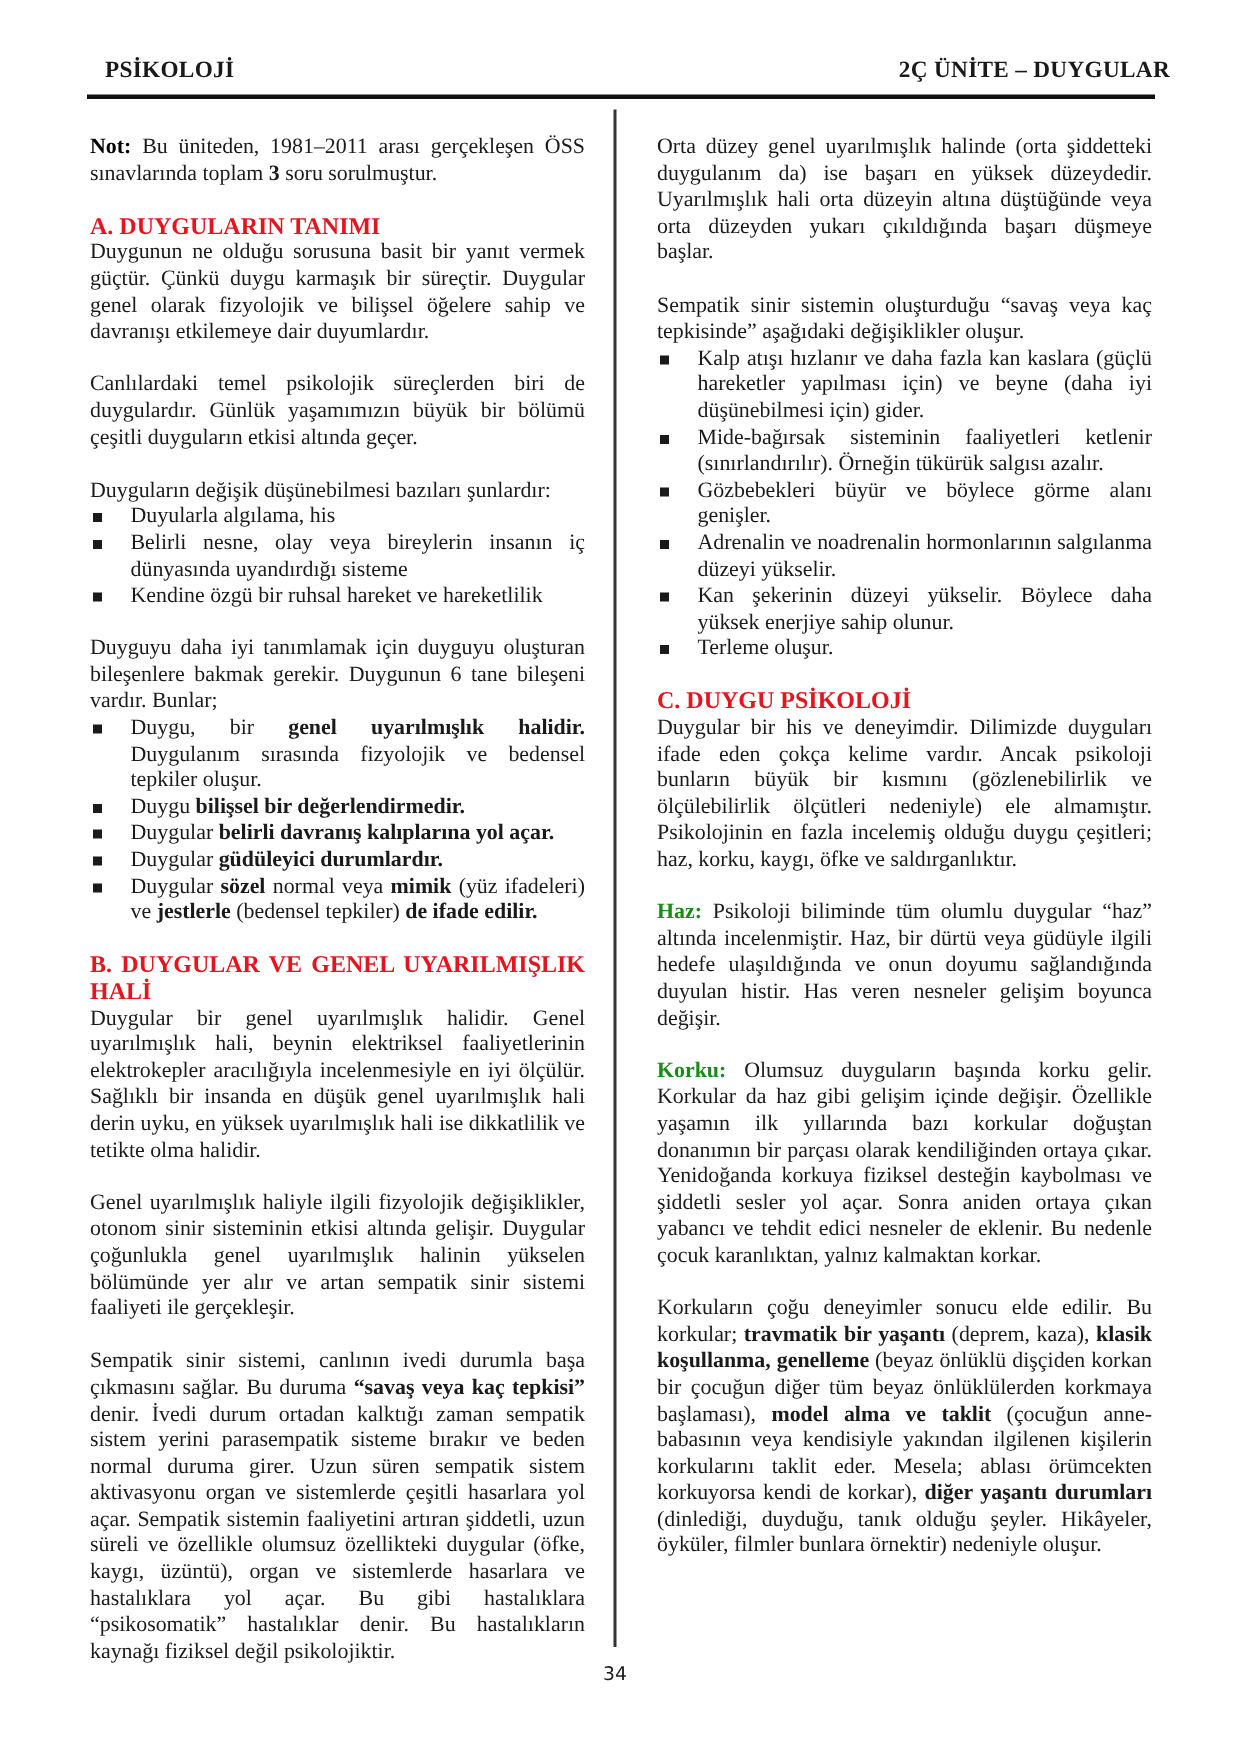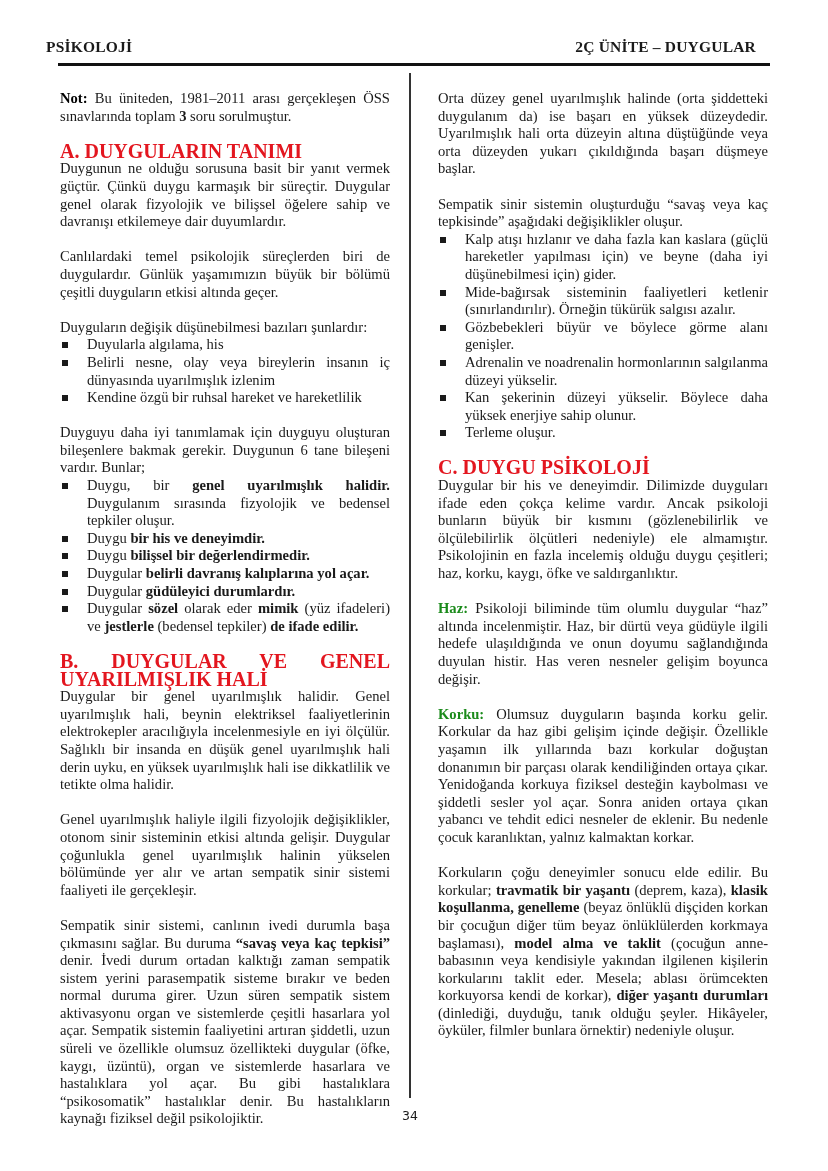--- a/index.html
+++ b/index.html
@@ -2,42 +2,42 @@
 <html><head>
   <meta charset="utf-8">
   <style>
     html, body { margin: 0; padding: 0; background: #ffffff; }
     body {
       width: 828px; height: 1171px; position: relative; overflow: hidden;
       font-family: "Liberation Serif", "DejaVu Serif", serif;
       color: #1a1a1a;
     }
     .header {
-      position: absolute; left: 46px; top: 38px; width: 710px; height: 24px;
+      position: absolute; left: 70px; top: 38px; width: 710px; height: 24px;
       font-weight: bold; font-size: 15.5px; letter-spacing: 0.2px;
     }
     .header .left { position: absolute; left: 0; top: 0; }
     .header .right { position: absolute; right: 0; top: 0; }
     .header-rule {
       position: absolute; left: 58px; top: 63px; width: 712px; height: 3px; background: #111;
     }
     .col-divider {
       position: absolute; left: 409px; top: 73px; width: 1.5px; height: 1025px; background: #333;
     }
     .col {
       position: absolute; top: 90px; width: 330px;
       font-size: 14.6px; line-height: 17.6px; text-align: justify;
     }
     .col.left { left: 60px; }
     .col.right { left: 438px; }
     p { margin: 0 0 17.6px 0; }
     p.tight { margin-bottom: 0; }
     .red { color: #000000; font-weight: bold; }
     .green { color: #1a8a1a; font-weight: bold; }
-    .sec-title { color: #e3161f; font-weight: bold; font-size: 20px; margin: 0; }
+    .sec-title { color: #e3161f; font-weight: bold; font-size: 16px; margin: 0; }
     b { font-weight: bold; }
     ul { list-style: none; margin: 0 0 17.6px 0; padding: 0; }
     ul li { position: relative; padding-left: 27px; }
     ul li::before {
       content: ""; position: absolute; left: 2px; top: 6px; width: 6px; height: 6px; background: #1a1a1a;
     }
     .page-num {
       position: absolute; left: 402px; top: 1108px;
       font-family: "DejaVu Sans", sans-serif; font-weight: normal; font-size: 12.5px;
     }
@@ -54,31 +54,30 @@
 
 <div class="col left">
   <p><span class="red">Not:</span><span> Bu üniteden, 1981–2011 arası gerçekleşen ÖSS sınavlarında toplam </span><b>3</b><span> soru sorulmuştur.</span></p>
 
   <div class="sec-title">A. DUYGULARIN TANIMI</div>
   <p>Duygunun ne olduğu sorusuna basit bir yanıt vermek güçtür. Çünkü duygu karmaşık bir süreçtir. Duygular genel olarak fizyolojik ve bilişsel öğelere sahip ve davranışı etkilemeye dair duyumlardır.</p>
   <p>Canlılardaki temel psikolojik süreçlerden biri de duygulardır. Günlük yaşamımızın büyük bir bölümü çeşitli duyguların etkisi altında geçer.</p>
   <p class="tight">Duyguların değişik düşünebilmesi bazıları şunlardır:</p>
   <ul>
     <li>Duyularla algılama, his</li>
-    <li>Belirli nesne, olay veya bireylerin insanın iç dünyasında uyarılmışlık izlenim</li>
+    <li>Belirli nesne, olay veya bireylerin insanın iç dünyasında uyandırdığı sisteme</li>
     <li>Kendine özgü bir ruhsal hareket ve hareketlilik</li>
   </ul>
   <p class="tight">Duyguyu daha iyi tanımlamak için duyguyu oluşturan bileşenlere bakmak gerekir. Duygunun 6 tane bileşeni vardır. Bunlar;</p>
   <ul>
     <li><span>Duygu, bir </span><b>genel uyarılmışlık halidir.</b><span> Duygulanım sırasında fizyolojik ve bedensel tepkiler oluşur.</span></li>
-    <li><span>Duygu </span><b>bir his ve deneyimdir.</b></li>
     <li><span>Duygu </span><b>bilişsel bir değerlendirmedir.</b></li>
     <li><span>Duygular </span><b>belirli davranış kalıplarına yol açar.</b></li>
     <li><span>Duygular </span><b>güdüleyici durumlardır.</b></li>
-    <li><span>Duygular </span><b>sözel</b><span> olarak eder </span><b>mimik</b><span> (yüz ifadeleri) ve </span><b>jestlerle</b><span> (bedensel tepkiler) </span><b>de ifade edilir.</b></li>
+    <li><span>Duygular </span><b>sözel</b><span> normal veya </span><b>mimik</b><span> (yüz ifadeleri) ve </span><b>jestlerle</b><span> (bedensel tepkiler) </span><b>de ifade edilir.</b></li>
   </ul>
 
   <div class="sec-title">B. DUYGULAR VE GENEL UYARILMIŞLIK HALİ</div>
   <p>Duygular bir genel uyarılmışlık halidir. Genel uyarılmışlık hali, beynin elektriksel faaliyetlerinin elektrokepler aracılığıyla incelenmesiyle en iyi ölçülür. Sağlıklı bir insanda en düşük genel uyarılmışlık hali derin uyku, en yüksek uyarılmışlık hali ise dikkatlilik ve tetikte olma halidir.</p>
   <p>Genel uyarılmışlık haliyle ilgili fizyolojik değişiklikler, otonom sinir sisteminin etkisi altında gelişir. Duygular çoğunlukla genel uyarılmışlık halinin yükselen bölümünde yer alır ve artan sempatik sinir sistemi faaliyeti ile gerçekleşir.</p>
   <p><span>Sempatik sinir sistemi, canlının ivedi durumla başa çıkmasını sağlar. Bu duruma </span><b>“savaş veya kaç tepkisi”</b><span> denir.  İvedi durum ortadan kalktığı zaman sempatik sistem yerini parasempatik sisteme bırakır ve beden normal duruma girer. Uzun süren sempatik sistem aktivasyonu organ ve sistemlerde çeşitli hasarlara yol açar. Sempatik sistemin faaliyetini artıran şiddetli, uzun süreli ve özellikle olumsuz özellikteki duygular (öfke, kaygı, üzüntü), organ ve sistemlerde hasarlara ve hastalıklara yol açar. Bu gibi hastalıklara “psikosomatik” hastalıklar denir. Bu hastalıkların kaynağı fiziksel değil psikolojiktir.</span></p>
 </div>
 
 <div class="col right">
   <p>Orta düzey genel uyarılmışlık halinde (orta şiddetteki duygulanım da) ise başarı en yüksek düzeydedir. Uyarılmışlık hali orta düzeyin altına düştüğünde veya orta düzeyden yukarı çıkıldığında başarı düşmeye başlar.</p>

